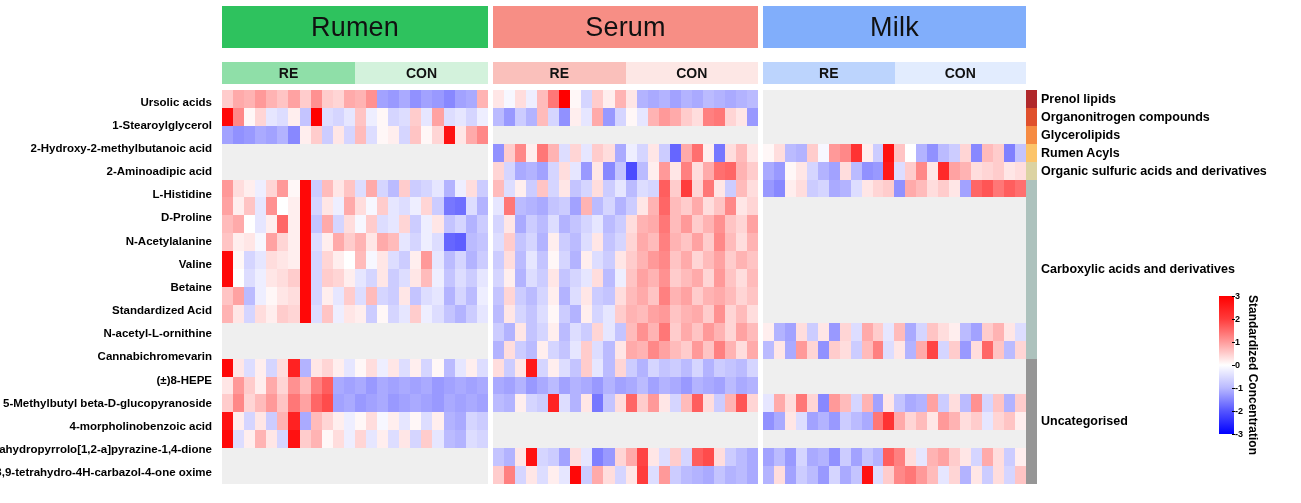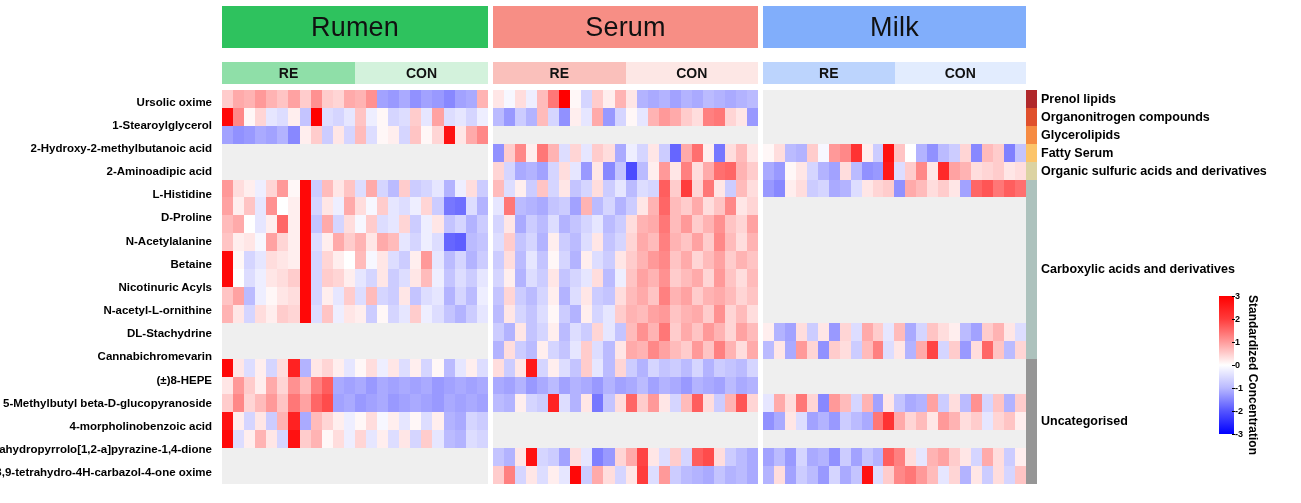--- a/index.html
+++ b/index.html
@@ -82,31 +82,31 @@
       <div class="treat-half" style="background: rgb(188, 212, 253);">
         <span>RE</span>
       </div>
       <div class="treat-half" style="background: rgb(226, 236, 254);">
         <span>CON</span>
       </div>
     </div>
   </div>
 
 <div id="row-labels">
-    <div class="row-label">Ursolic oxime</div>
+    <div class="row-label">Ursolic acids</div>
     <div class="row-label">1-Stearoylglycerol</div>
     <div class="row-label">2-Hydroxy-2-methylbutanoic acid</div>
     <div class="row-label">2-Aminoadipic acid</div>
     <div class="row-label">L-Histidine</div>
     <div class="row-label">D-Proline</div>
     <div class="row-label">N-Acetylalanine</div>
+    <div class="row-label">Valine</div>
     <div class="row-label">Betaine</div>
-    <div class="row-label">Nicotinuric Acyls</div>
+    <div class="row-label">Standardized Acid</div>
     <div class="row-label">N-acetyl-L-ornithine</div>
-    <div class="row-label">DL-Stachydrine</div>
     <div class="row-label">Cannabichromevarin</div>
     <div class="row-label">(±)8-HEPE</div>
     <div class="row-label">5-Methylbutyl beta-D-glucopyranoside</div>
     <div class="row-label">4-morpholinobenzoic acid</div>
     <div class="row-label">)-octahydropyrrolo[1,2-a]pyrazine-1,4-dione</div>
     <div class="row-label">1,2,3,9-tetrahydro-4H-carbazol-4-one oxime</div>
   </div>
 
 <div id="panels">
     <div class="panel" style="left: 222px; width: 266px;">
@@ -1840,21 +1840,21 @@
     <div class="cat-seg" style="flex: 1 1 0px; background: rgb(252, 196, 106);"></div>
     <div class="cat-seg" style="flex: 1 1 0px; background: rgb(220, 211, 162);"></div>
     <div class="cat-seg" style="flex: 10 1 0px; background: rgb(173, 194, 189);"></div>
     <div class="cat-seg" style="flex: 7 1 0px; background: rgb(150, 150, 150);"></div>
   </div>
 
 <div id="cat-labels">
     <div class="cat-text" style="top: 2.95455px;">Prenol lipids</div>
     <div class="cat-text" style="top: 20.8636px;">Organonitrogen compounds</div>
     <div class="cat-text" style="top: 38.7727px;">Glycerolipids</div>
-    <div class="cat-text" style="top: 56.6818px;">Fatty Serum</div>
+    <div class="cat-text" style="top: 56.6818px;">Rumen Acyls</div>
     <div class="cat-text" style="top: 74.5909px;">Organic sulfuric acids and derivatives</div>
     <div class="cat-text" style="top: 173.091px;">Carboxylic acids and derivatives</div>
     <div class="cat-text" style="top: 325.318px;">Uncategorised</div>
   </div>
 
 <div id="legend">
   <div id="cbar"></div>
   <div id="cb-title">Standardized Concentration</div>
 <div class="cb-tick" style="top: 4px;">3</div>
     <div class="cb-tick" style="top: 27px;">2</div>

